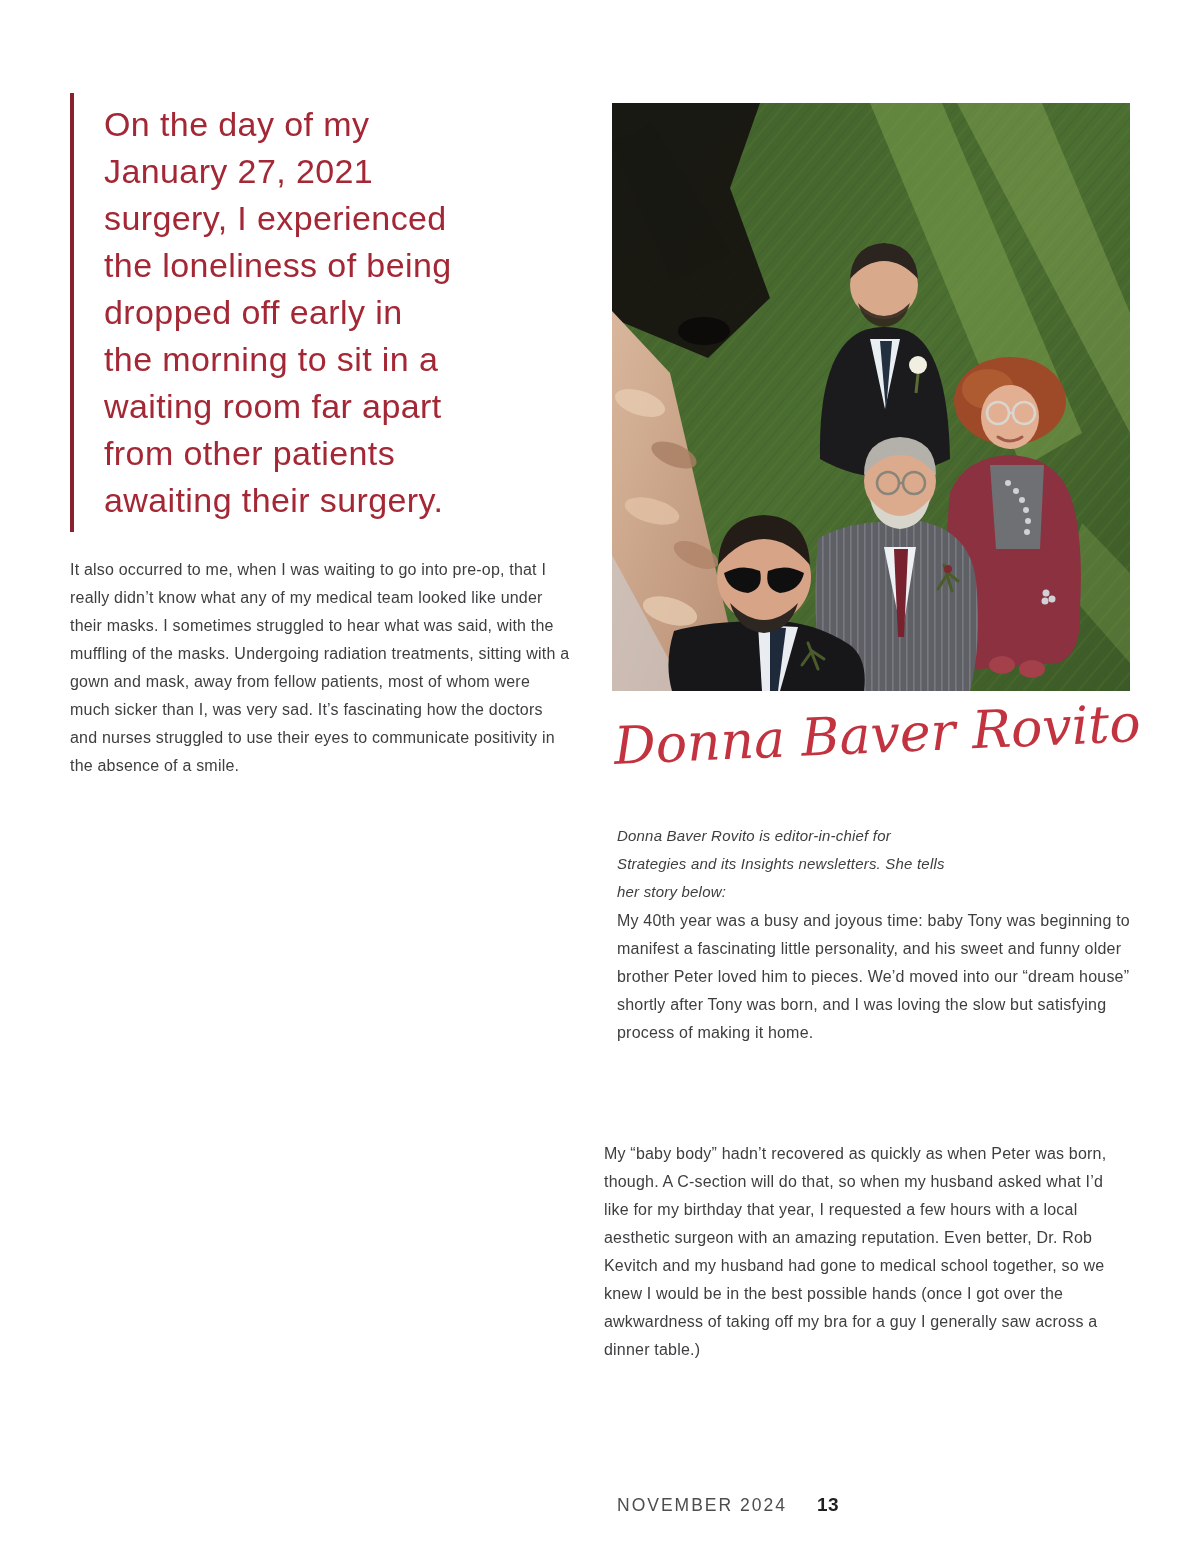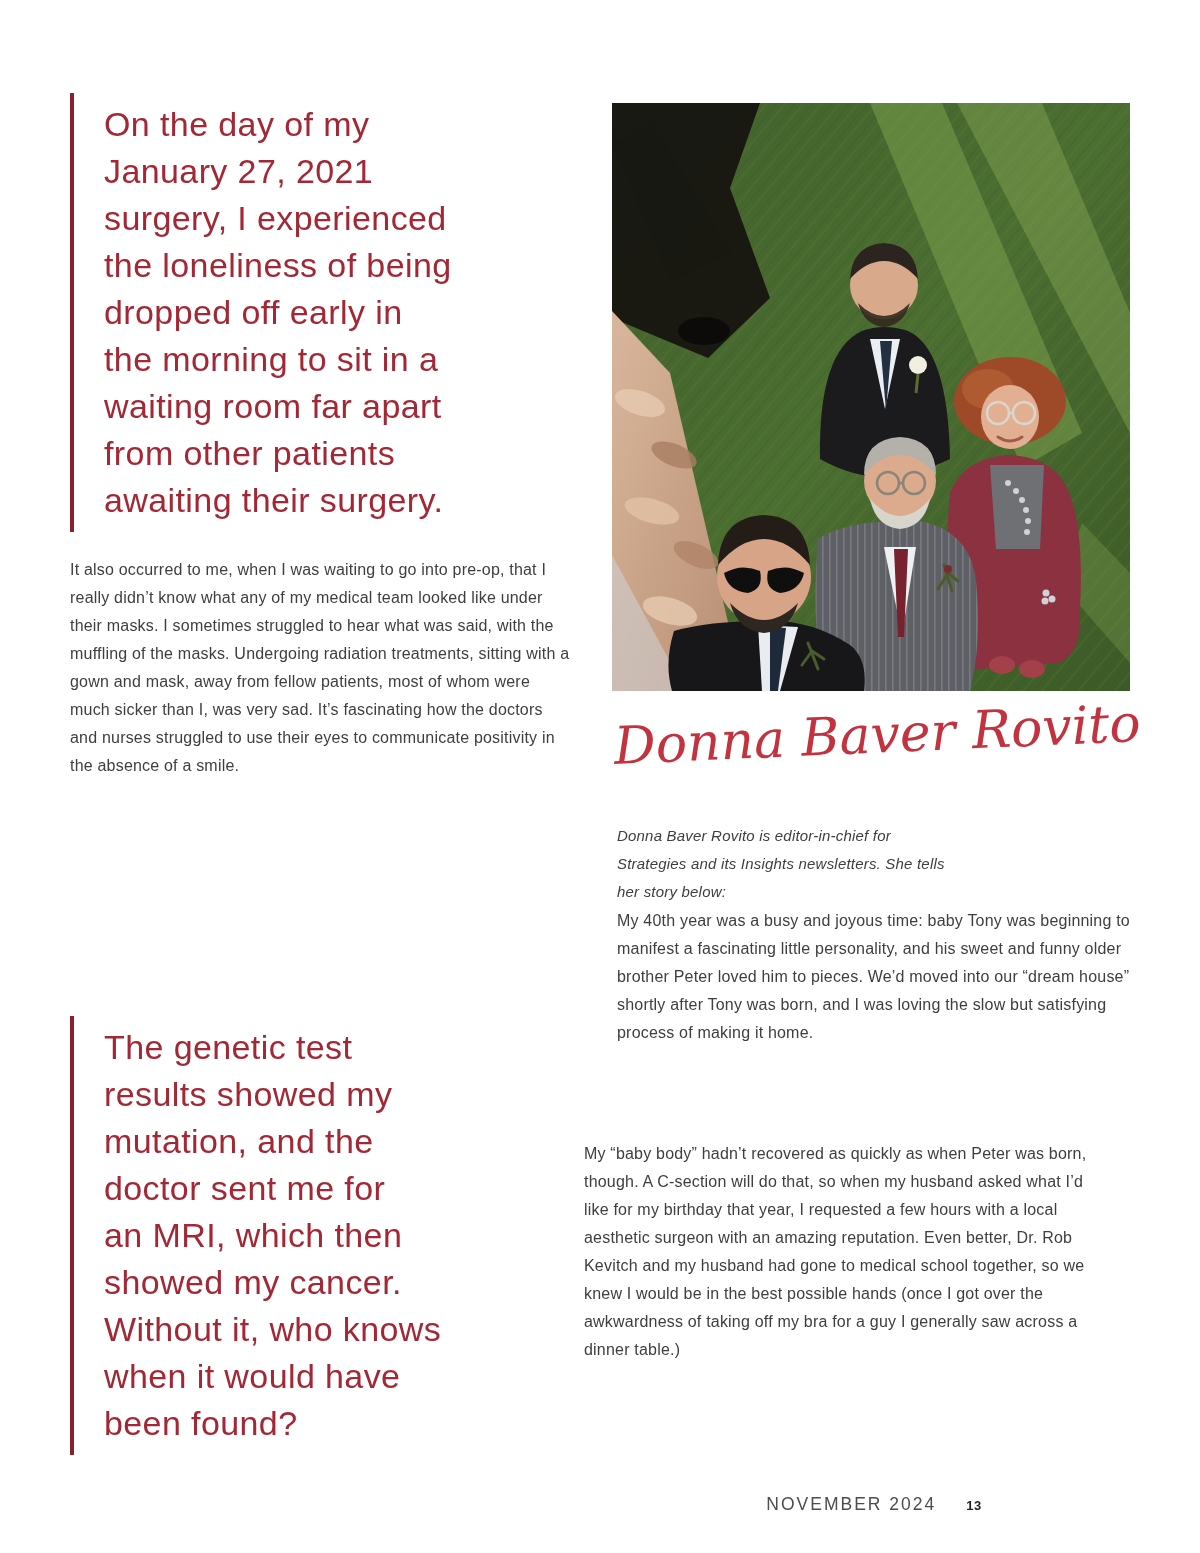--- a/index.html
+++ b/index.html
@@ -34,21 +34,21 @@
     position:absolute;
     margin:0;
     font-size:16px;
     line-height:28px;
     letter-spacing:0.2px;
     color:#3E3E40;
   }
   .lp1{left:70px;top:556px;width:502px;}
   .lp2{left:70px;top:904px;width:502px;}
   .rp1{left:617px;top:907px;width:514px;}
-  .rp2{left:584px;top:1140px;width:514px;}
+  .rp2{left:604px;top:1140px;width:514px;}
   
   .photo{
     position:absolute;
     left:612px;top:103px;width:518px;height:588px;
     margin:0;overflow:hidden;
   }
   .photo svg{display:block;width:100%;height:100%;}
   
   .signature{
     position:absolute;
@@ -70,30 +70,30 @@
     line-height:28px;
     font-style:italic;
     letter-spacing:0.2px;
     color:#3E3E40;
     white-space:pre-line;
   }
   
   .footer{
     position:absolute;
     left:617px;top:1494px;width:514px;
-    display:flex;justify-content:center;align-items:baseline;
+    display:flex;justify-content:flex-start;align-items:baseline;
   }
   .footer .issue{
     font-size:17.5px;
     letter-spacing:2px;
     color:#4D4D4F;
   }
   .footer .pagenum{
     margin-left:30px;
-    font-size:13px;
+    font-size:19px;
     font-weight:bold;
     letter-spacing:0.5px;
     color:#1F1F21;
   }
 </style>
 </head>
 <body>
 
 <div class="page">
 
@@ -105,31 +105,20 @@
 dropped off early in
 the morning to sit in a
 waiting room far apart
 from other patients
 awaiting their surgery.</p>
   </blockquote>
 
   <p class="body lp1">It also occurred to me, when I was waiting to go into pre-op, that I really didn’t know what any of my medical team looked like under their masks. I sometimes struggled to hear what was said, with the muffling of the masks. Undergoing radiation treatments, sitting with a gown and mask, away from fellow patients, most of whom were much sicker than I, was very sad. It’s fascinating how the doctors and nurses struggled to use their eyes to communicate positivity in the absence of a smile.</p>
 
 
-  <blockquote class="pull-quote pq2">
-    <p>The genetic test
-results showed my
-mutation, and the
-doctor sent me for
-an MRI, which then
-showed my cancer.
-Without it, who knows
-when it would have
-been found?</p>
-  </blockquote>
 
   <figure class="photo" role="img" aria-label="Overhead wedding photo of four family members standing on a lawn beside a stone wall: two younger men in dark suits, an older bearded man in a gray pinstripe suit with a red tie, and a woman with auburn hair and glasses in a burgundy jacket.">
     <svg viewBox="0 0 518 588" preserveAspectRatio="none">
       <defs>
         <linearGradient id="gGrass" x1="0" y1="0" x2="1" y2="1">
           <stop offset="0" stop-color="#41612b"></stop>
           <stop offset="0.5" stop-color="#4b6e31"></stop>
           <stop offset="1" stop-color="#3c5a27"></stop>
         </linearGradient>
         <linearGradient id="gWall" x1="0" y1="0" x2="1" y2="1">

